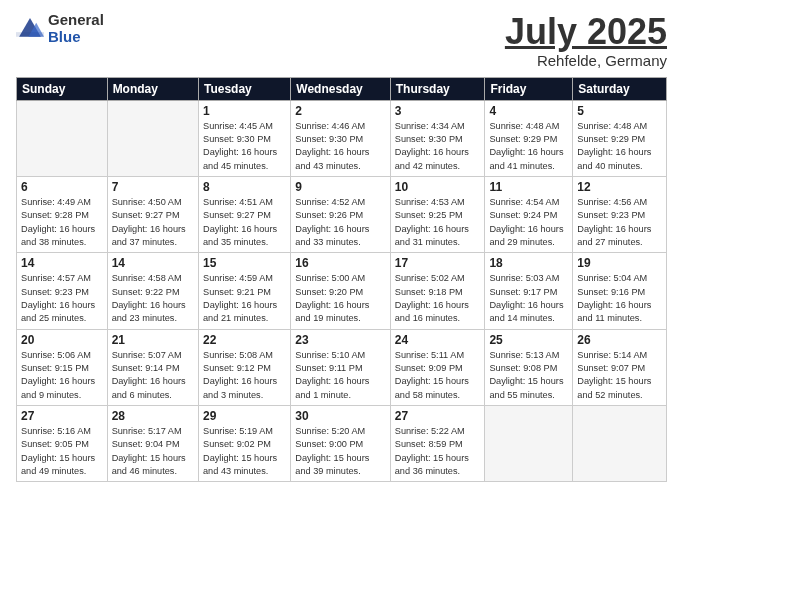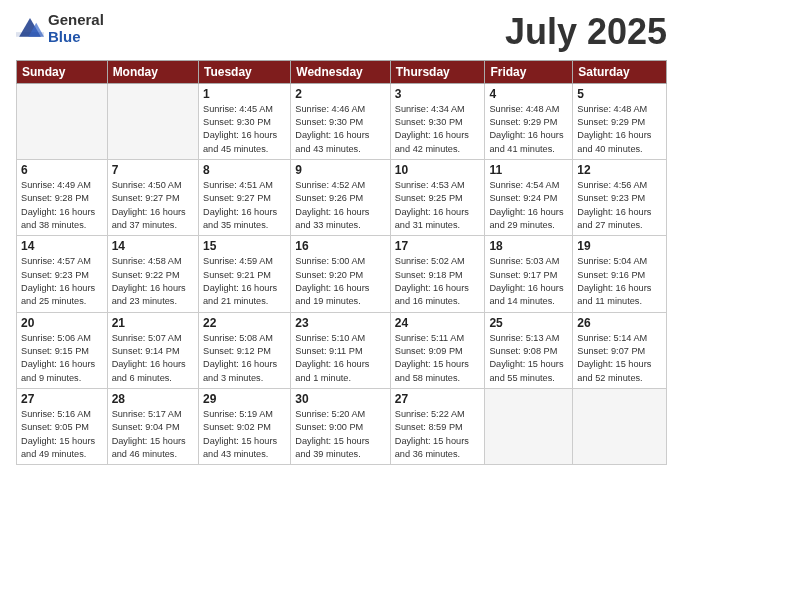--- a/index.html
+++ b/index.html
@@ -47,31 +47,32 @@
       height: 28px;
     }
     .title-block {
       text-align: right;
     }
     .month-title {
       font-size: 36px;
       font-weight: bold;
       color: #333;
       line-height: 1.1;
+      text-decoration: underline;
     }
     .subtitle {
       font-size: 15px;
       color: #333;
     }
     .calendar {
       width: 100%;
       border-collapse: collapse;
     }
     .calendar th {
-      background: #7f1d1d;
+      background: #0f172a;
       color: #fff;
       font-size: 12px;
       font-weight: bold;
       text-align: left;
       padding: 4px 5px;
       border: 1px solid #aaa;
     }
     .calendar td {
       vertical-align: top;
       border: 1px solid #ccc;
@@ -114,20 +115,21 @@
         <polygon points="26,10 36,28 16,28" fill="#3a6acc" opacity="0.7"></polygon>
         <rect x="0" y="22" width="36" height="6" fill="#1a3a8a" opacity="0.15"></rect>
       </svg>
       <div class="logo-text">
         <span class="logo-general">General</span>
         <span class="logo-blue">Blue</span>
       </div>
     </div>
     <div class="title-block">
       <div class="month-title">July 2025</div>
+      <div class="subtitle">Rehfelde, Germany</div>
     </div>
   </div>
 
   <table class="calendar">
     <thead>
       <tr>
         <th>Sunday</th>
         <th>Monday</th>
         <th>Tuesday</th>
         <th>Wednesday</th>

